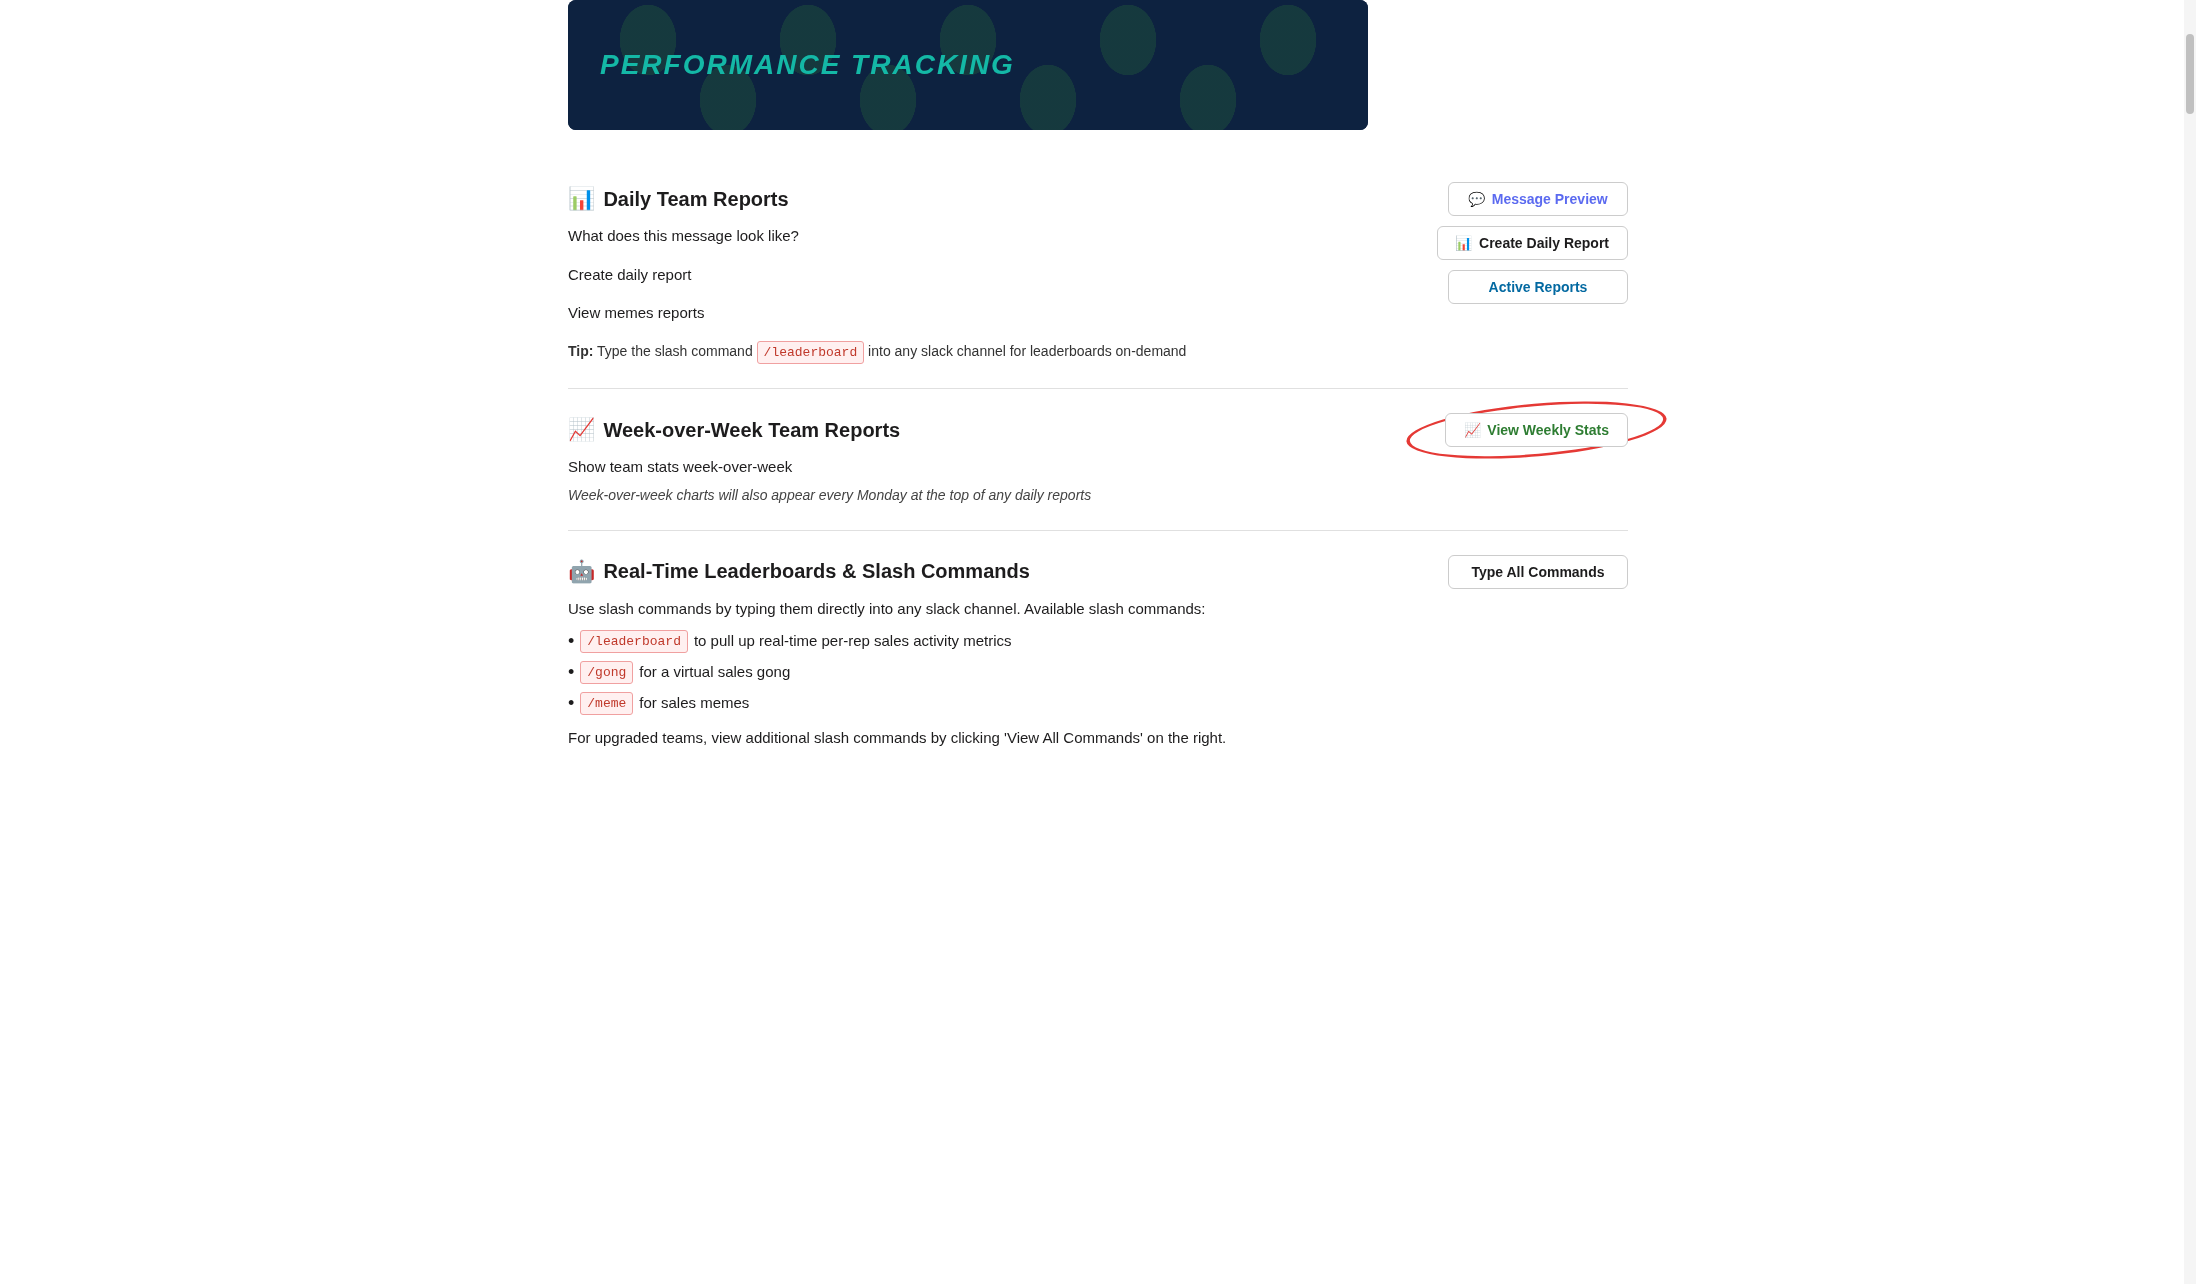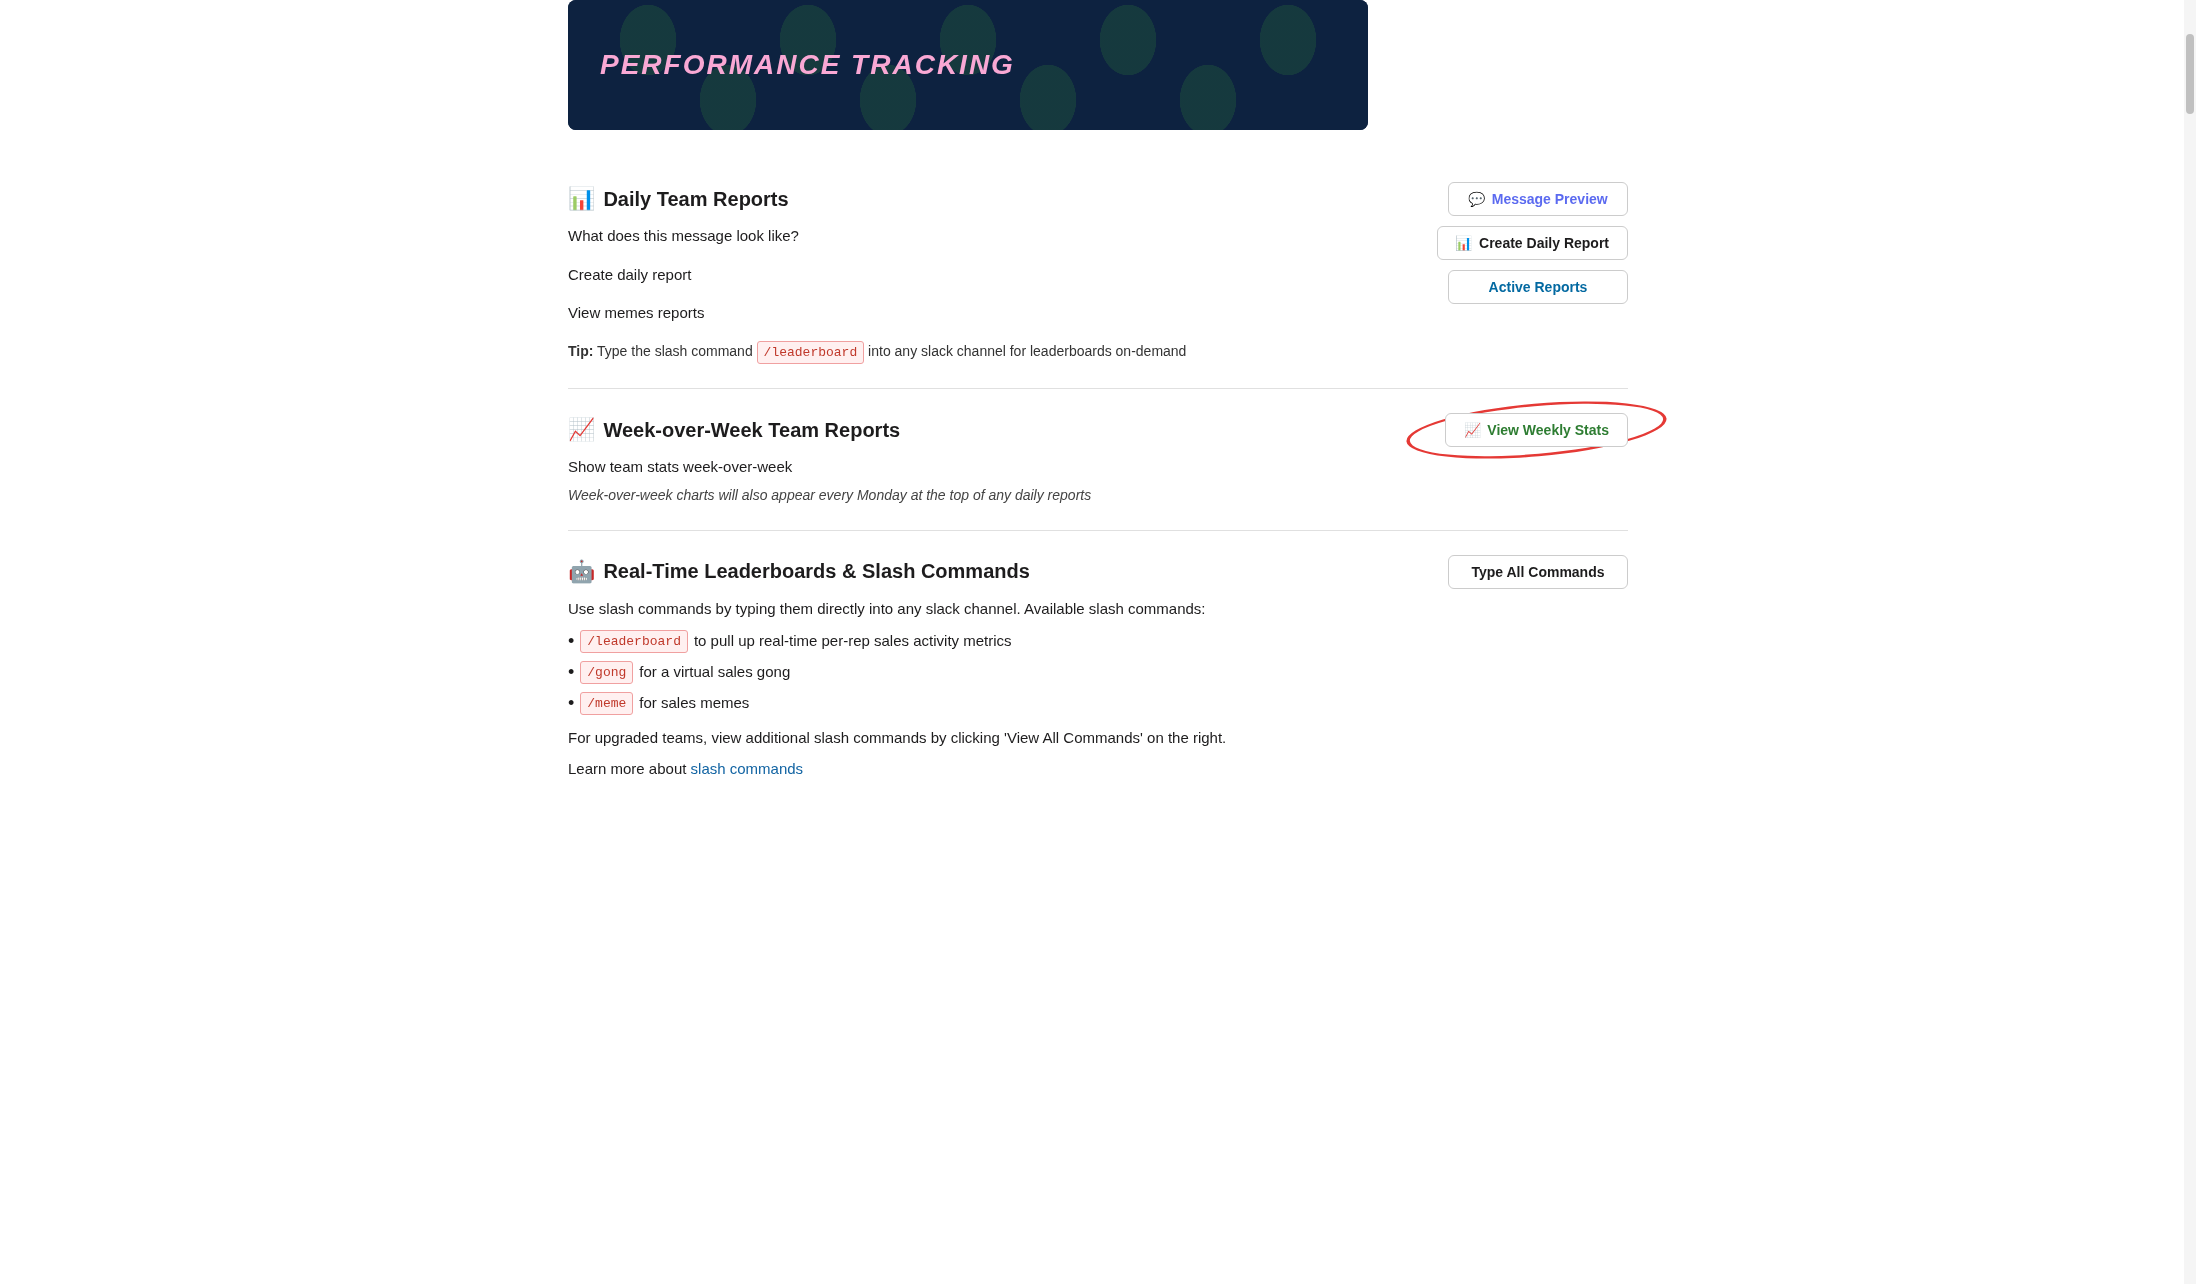--- a/index.html
+++ b/index.html
@@ -45,21 +45,21 @@
         radial-gradient(ellipse 40px 50px at 720px 40px, rgba(30,80,60,0.5) 70%, transparent 71%),
         radial-gradient(ellipse 40px 50px at 160px 100px, rgba(30,80,60,0.5) 70%, transparent 71%),
         radial-gradient(ellipse 40px 50px at 320px 100px, rgba(30,80,60,0.5) 70%, transparent 71%),
         radial-gradient(ellipse 40px 50px at 480px 100px, rgba(30,80,60,0.5) 70%, transparent 71%),
         radial-gradient(ellipse 40px 50px at 640px 100px, rgba(30,80,60,0.5) 70%, transparent 71%);
     }
 
     .hero-title {
       position: relative;
       z-index: 1;
-      color: #f9a8d4;
+      color: #14b8a6;
       font-size: 28px;
       font-weight: 900;
       letter-spacing: 2px;
       text-transform: uppercase;
       font-style: italic;
     }
 
     
     .section {
       margin-bottom: 0;
@@ -327,24 +327,20 @@
           <li>
             <span class="code-badge">/gong</span>
             <span>for a virtual sales gong</span>
           </li>
           <li>
             <span class="code-badge">/meme</span>
             <span>for sales memes</span>
           </li>
         </ul>
         <p style="margin-bottom:8px;">For upgraded teams, view additional slash commands by clicking 'View All Commands' on the right.</p>
-        <p>
-          <span>Learn more about </span>
-          <a class="learn-more-link">slash commands</a>
-        </p>
       </div>
       <div class="section-right">
         <button class="btn btn-view-commands">
           <span>Type All Commands</span>
         </button>
       </div>
     </div>
   </div>
 
 </div>

